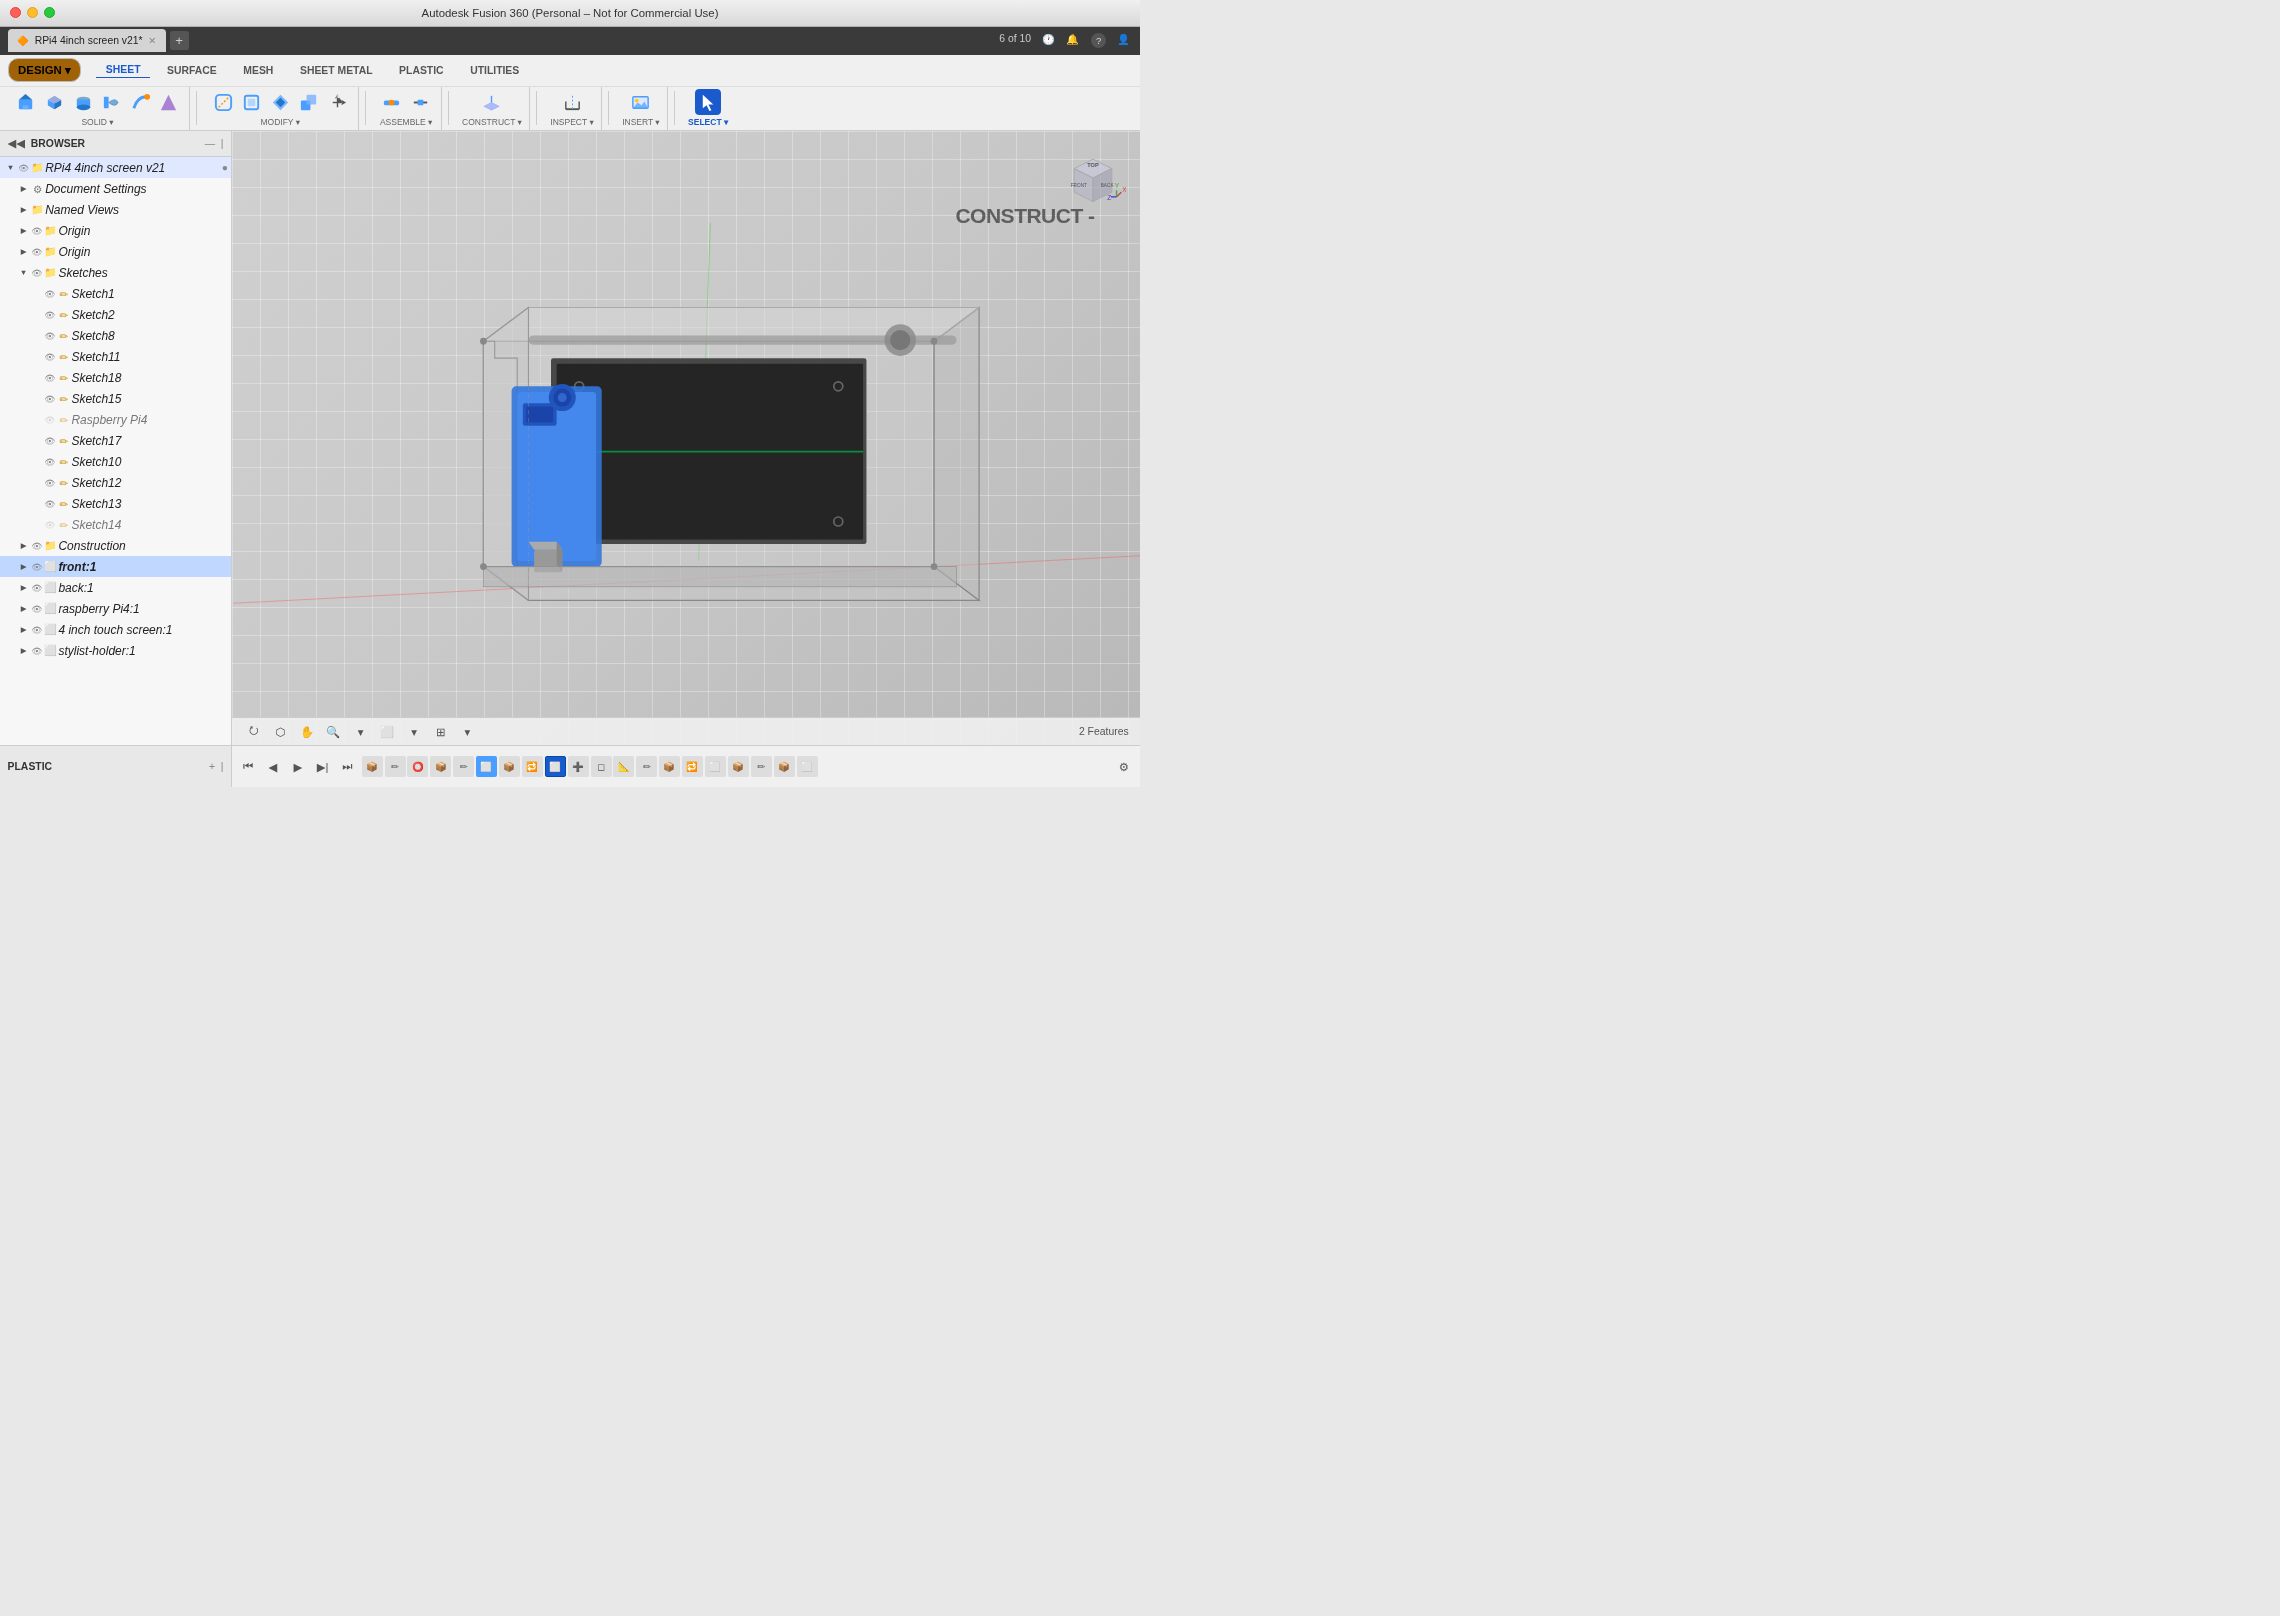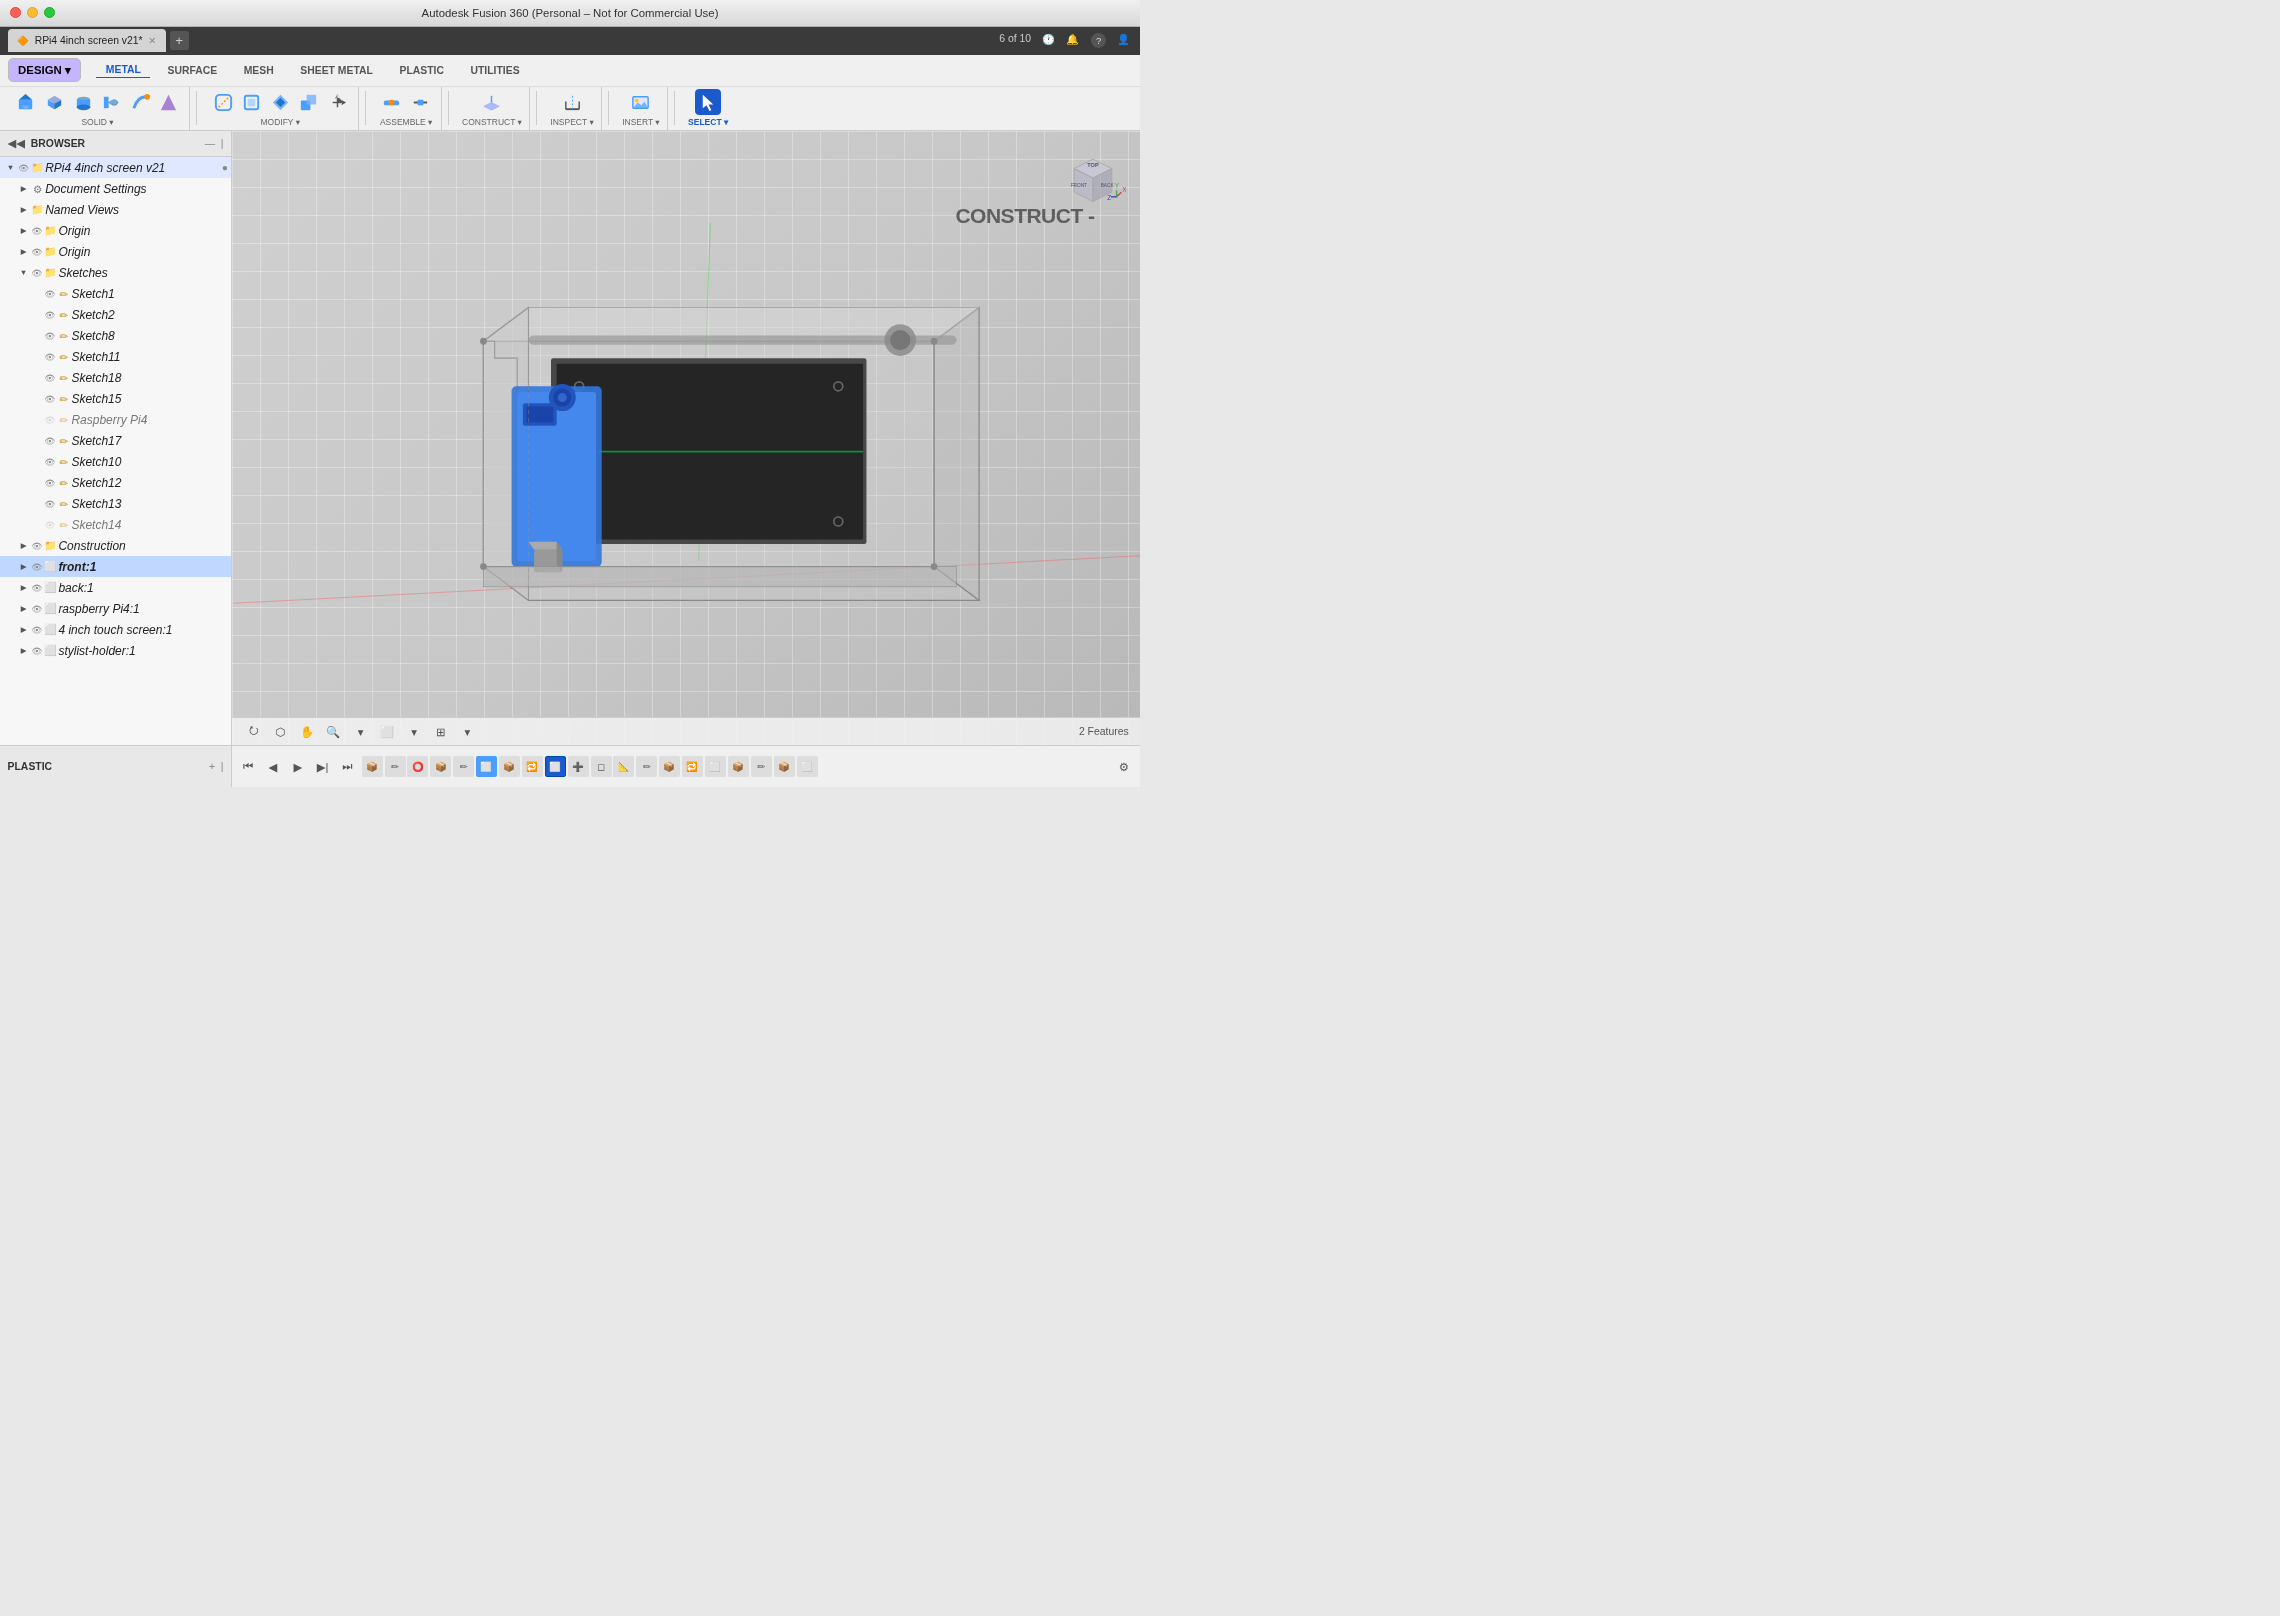--- a/index.html
+++ b/index.html
@@ -112,23 +112,23 @@
     }
     #toolbar-main {
       flex: 1;
       display: flex;
       align-items: center;
       padding: 0 5.7px;
       gap: 3.8px;
     }
 
     .design-btn {
-      background: #c4b5fd;
+      background: #a16207;
       border: 0.9px solid #bbb;
-      border-radius: 5px;
+      border-radius: 10px;
       padding: 3.8px 9.5px;
       font-size: 11.4px;
       font-weight: 600;
       cursor: pointer;
       display: flex;
       align-items: center;
       gap: 3.8px;
     }
 
     .toolbar-section {
@@ -462,21 +462,21 @@
   </div>
 </div>
 
 <div id="toolbar">
   <div id="toolbar-top">
 
     <button class="design-btn">
       <span>DESIGN ▾</span>
     </button>
     <div style="display:flex;gap:7.6px;align-items:center;padding-left:7.6px;">
-      <span style="font-size:10.4px;font-weight:700;color:#1a5acd;border-bottom:1.9px solid #1a5acd;padding:1.9px 9.5px;cursor:pointer;">METAL</span>
+      <span style="font-size:10.4px;font-weight:700;color:#1a5acd;border-bottom:1.9px solid #1a5acd;padding:1.9px 9.5px;cursor:pointer;">SHEET</span>
       <span style="font-size:10.4px;font-weight:600;color:#555;padding:1.9px 9.5px;cursor:pointer;">SURFACE</span>
       <span style="font-size:10.4px;font-weight:600;color:#555;padding:1.9px 9.5px;cursor:pointer;">MESH</span>
       <span style="font-size:10.4px;font-weight:600;color:#555;padding:1.9px 9.5px;cursor:pointer;">SHEET METAL</span>
       <span style="font-size:10.4px;font-weight:600;color:#555;padding:1.9px 9.5px;cursor:pointer;">PLASTIC</span>
       <span style="font-size:10.4px;font-weight:600;color:#555;padding:1.9px 9.5px;cursor:pointer;">UTILITIES</span>
     </div>
   </div>
   <div id="toolbar-main">
 
     <div class="toolbar-section">

